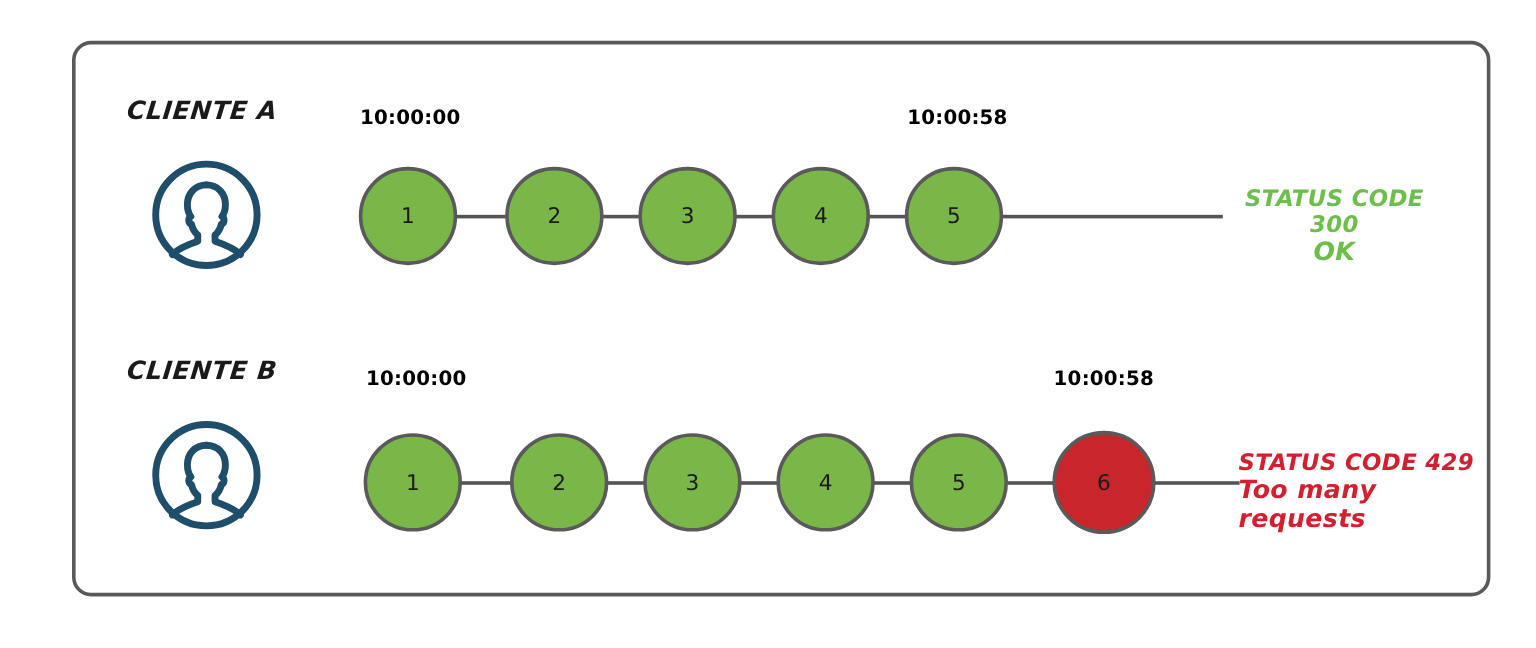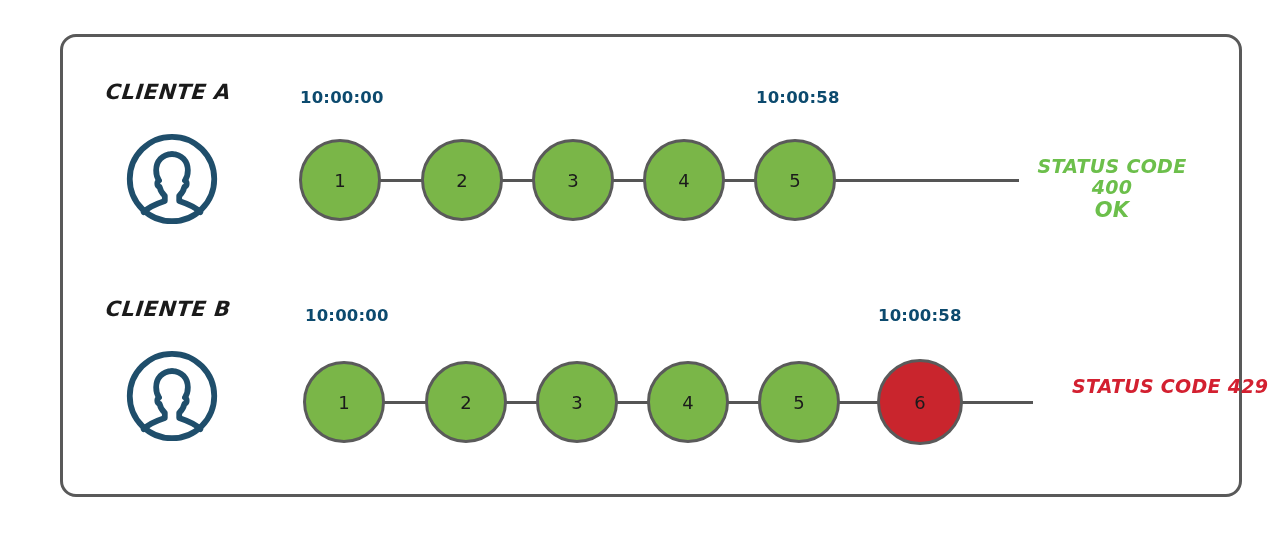--- a/index.html
+++ b/index.html
@@ -47,21 +47,21 @@
 
   .client-label {
     font-size: 21px;
     transform: skewX(-6deg);
   }
 
   .timestamp {
     font-family: "DejaVu Sans", sans-serif;
     font-weight: 700;
     font-size: 16.5px;
-    color: #0c4a6e;
+    color: #000000;
     letter-spacing: 0.2px;
   }
 
   
   .avatar {
     position: absolute;
     width: 96px;
     height: 96px;
   }
   .avatar svg { display: block; width: 96px; height: 96px; }
@@ -146,21 +146,21 @@
     <div class="link" style="left:40px; width:680px;"></div>
 
     <div class="node ok" style="left:0px;   width:82px; height:82px; margin-top:-41px;">1</div>
     <div class="node ok" style="left:122px; width:82px; height:82px; margin-top:-41px;">2</div>
     <div class="node ok" style="left:233px; width:82px; height:82px; margin-top:-41px;">3</div>
     <div class="node ok" style="left:344px; width:82px; height:82px; margin-top:-41px;">4</div>
     <div class="node ok" style="left:455px; width:82px; height:82px; margin-top:-41px;">5</div>
   </div>
 
   <div class="status ok" style="left:1026px; top:156px; width:172px;">
-    <span class="l1">STATUS CODE 400</span>
+    <span class="l1">STATUS CODE 300</span>
     <span class="l2">OK</span>
   </div>
 
   <div class="abs hand client-label" style="left:106px; top:297px;">CLIENTE B</div>
 
   <div class="avatar" style="left:124px; top:348px;">
     <svg viewBox="0 0 100 100" xmlns="http://www.w3.org/2000/svg">
       <circle cx="50" cy="50" r="44" fill="none" stroke="#1f4e6b" stroke-width="6"></circle>
       <path d="M50 24
                c-10 0 -16.5 7.5 -16.5 17
@@ -187,17 +187,18 @@
     <div class="link" style="left:40px; width:690px;"></div>
 
     <div class="node ok" style="left:0px;   width:82px; height:82px; margin-top:-41px;">1</div>
     <div class="node ok" style="left:122px; width:82px; height:82px; margin-top:-41px;">2</div>
     <div class="node ok" style="left:233px; width:82px; height:82px; margin-top:-41px;">3</div>
     <div class="node ok" style="left:344px; width:82px; height:82px; margin-top:-41px;">4</div>
     <div class="node ok" style="left:455px; width:82px; height:82px; margin-top:-41px;">5</div>
     <div class="node fail" style="left:574px; width:86px; height:86px; margin-top:-43px;">6</div>
   </div>
 
-  <div class="status fail" style="left:1032px; top:376px; width:200px;margin-left:40px;">
+  <div class="status fail" style="left:1032px; top:376px; width:200px;">
     <span class="l1">STATUS CODE 429</span>
+    <span class="l2">Too many requests</span>
   </div>
 
 </div>
 
 </body></html>

